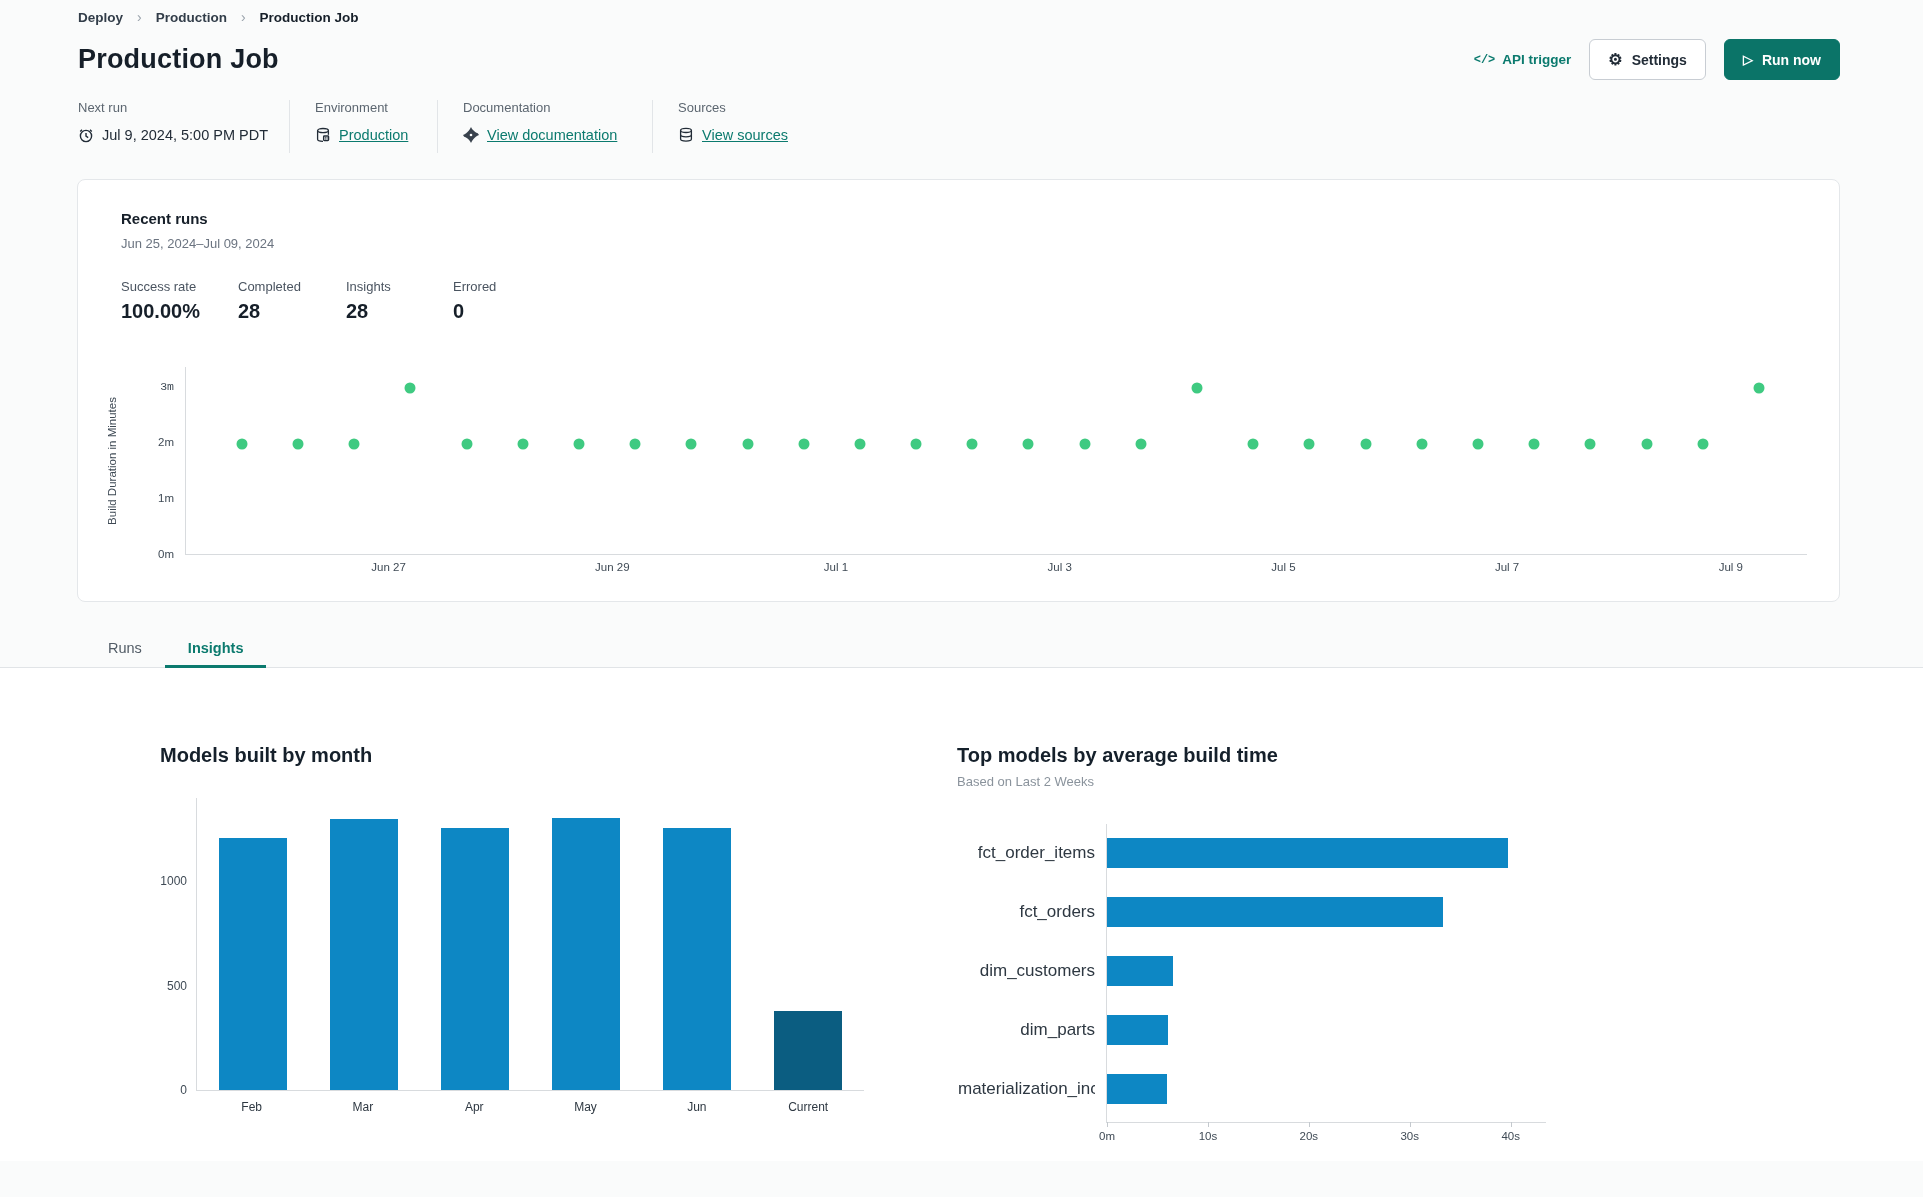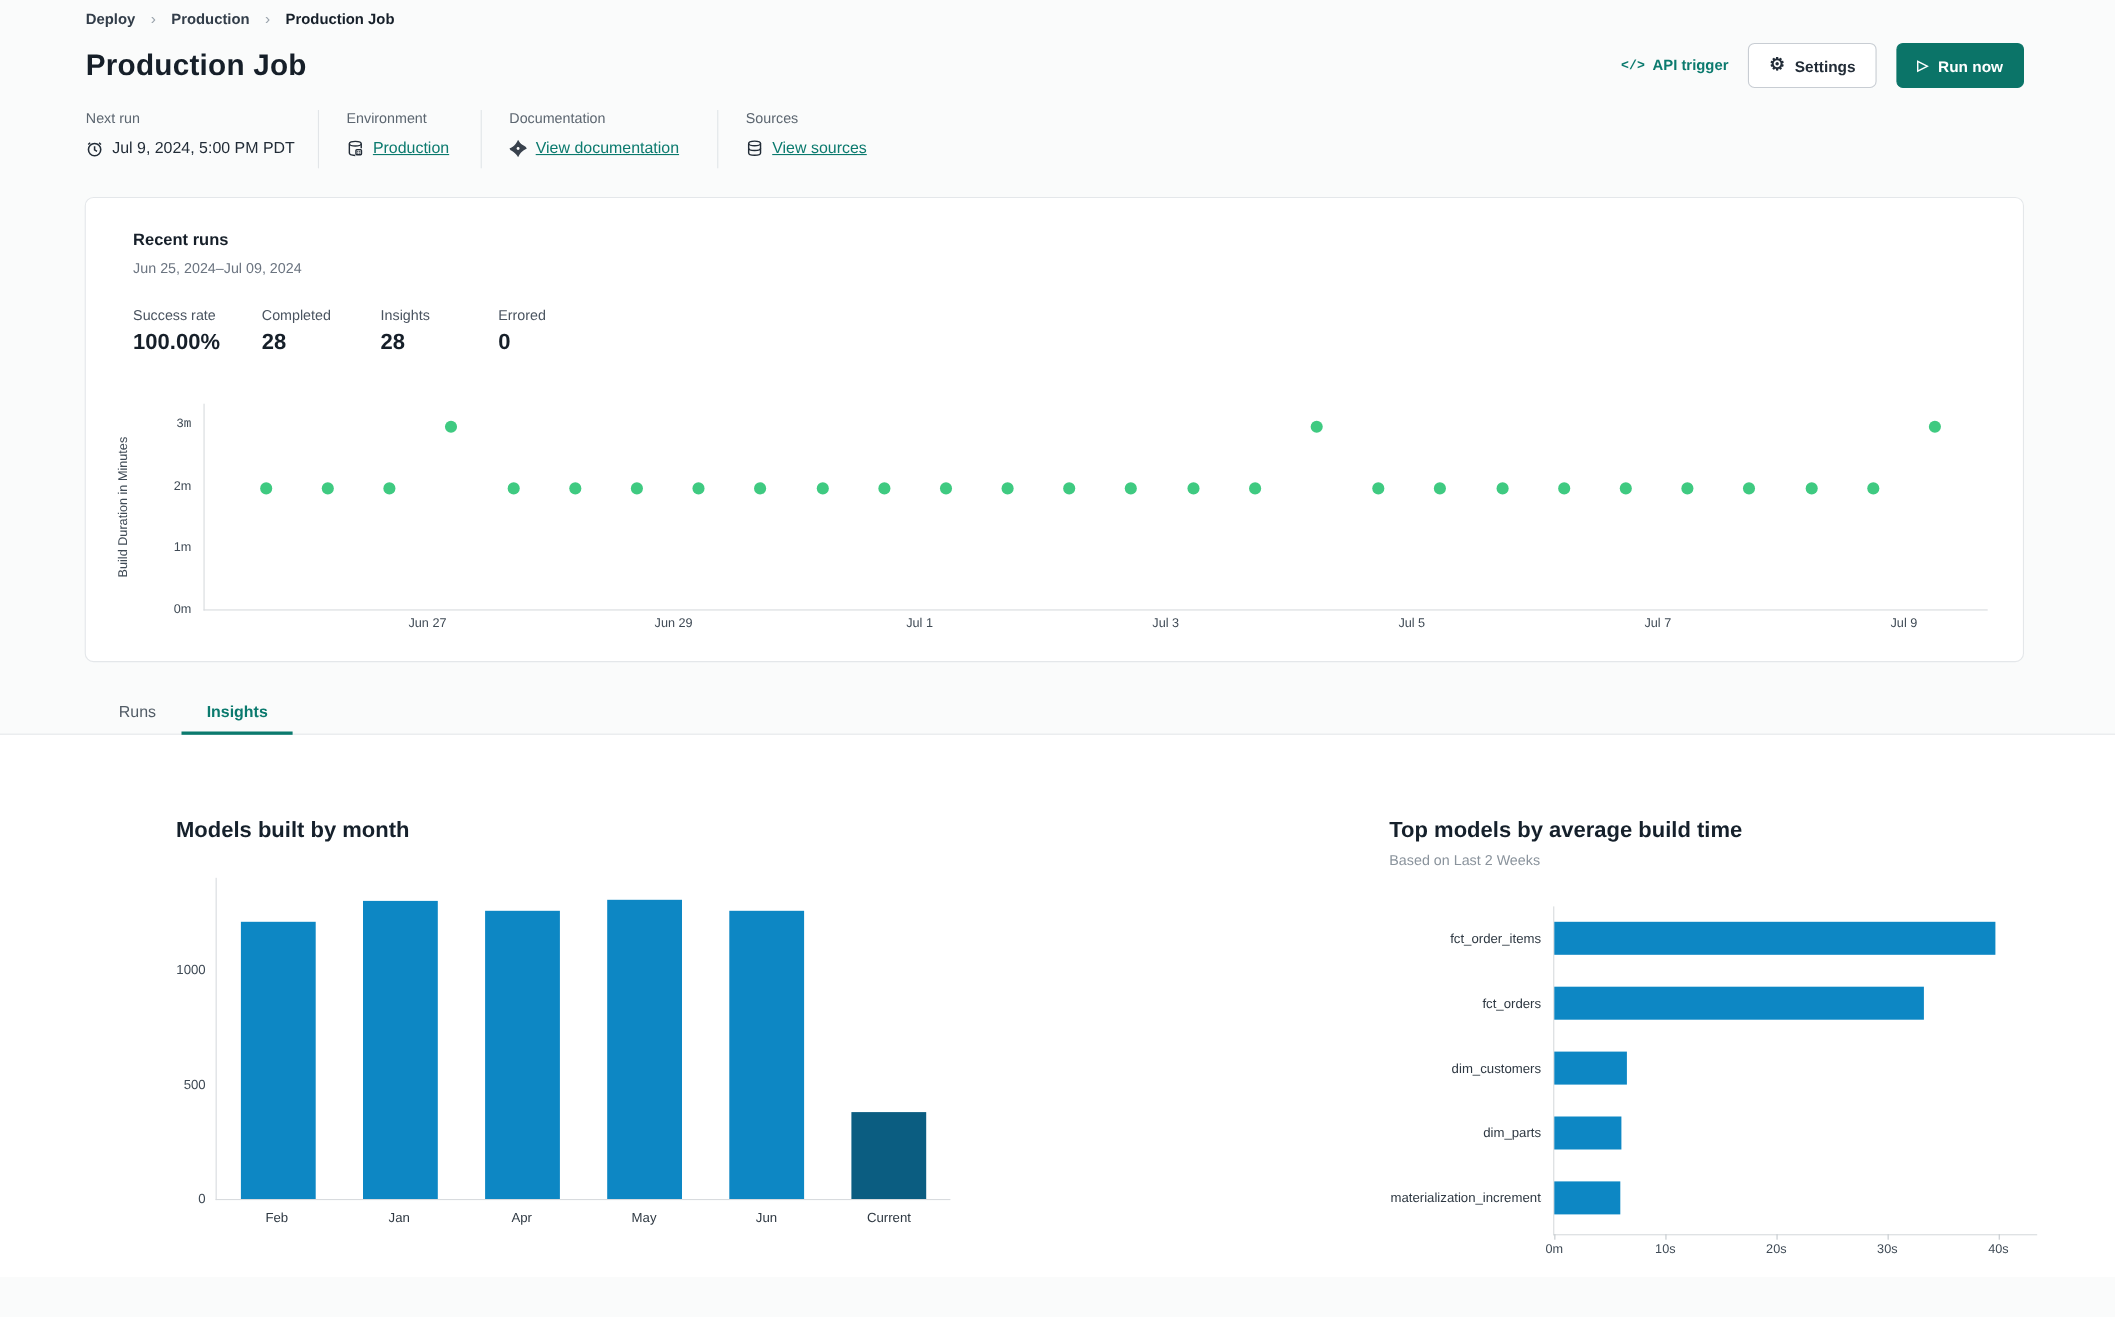--- a/index.html
+++ b/index.html
@@ -62,41 +62,41 @@
   .dot { position:absolute; width:11px; height:11px; border-radius:50%; transform:translate(-50%,-50%); cursor:pointer; }
 
   
   .tabbar { display:flex; margin-top:28px; border-bottom:1px solid #e1e4e7; padding-left:85px; }
   .tab { padding:10px 23px 11px 23px; font-size:14.5px; color:#525c66; cursor:pointer; position:relative; }
   .tab.active { color:#0b7a6e; font-weight:700; }
   .tab.active::after { content:""; position:absolute; left:0; right:0; bottom:-1px; height:3px; background:#0b7a6e; }
 
   
   .insights { background:#ffffff; width:1923px; height:493px; }
-  .charts-row { display:flex; padding:76px 0 0 160px; gap:52px;justify-content:space-between; }
+  .charts-row { display:flex; padding:76px 0 0 160px; gap:52px; }
   .chart-block-left { width:745px; }
   .chart-block-right { width:660px; }
   .chart-title { font-size:20px; font-weight:700; color:#15202b; }
   .chart-subtitle { font-size:13px; color:#8a939c; margin-top:7px; }
 
   
   .vbar-plot { position:relative; margin:31px 0 0 36px; width:668px; height:293px;
     border-left:1px solid #d8dbde; border-bottom:1px solid #d8dbde;
     display:flex; align-items:flex-end; }
   .bar-slot { width:111.3px; display:flex; justify-content:center; align-items:flex-end; height:100%; }
   .vbar { width:68px; }
   .vb-ytick { position:absolute; left:-10px; transform:translate(-100%,-50%); font-size:12px; color:#3f4a55; }
   .vbar-labels { display:flex; margin-left:36px; width:668px; }
   .vbar-xlabel { width:111.3px; text-align:center; font-size:12px; color:#2e3842; margin-top:9px; }
 
   
   .hbar-plot { position:relative; margin:35px 0 0 149px; width:440px; height:299px;
     border-left:1px solid #d8dbde; border-bottom:1px solid #d8dbde; }
   .hbar-row-bar { position:absolute; height:30px; left:0; }
-  .hbar-label { position:absolute; left:-149px; width:137px; text-align:right; font-size:12px; color:#2e3842; height:30px; line-height:30px;
+  .hbar-label { position:absolute; left:-149px; width:137px; text-align:right; font-size:17px; color:#2e3842; height:30px; line-height:30px;
     white-space:nowrap; overflow:hidden; }
   .hb-xtick { position:absolute; top:100%; margin-top:8px; transform:translateX(-50%); font-size:11.5px; color:#3f4a55; }
   .hb-tickmark { position:absolute; top:100%; width:1px; height:5px; background:#c4c9ce; }
 </style>
 </head>
 <body>
 
 <div class="page">
 
   <div class="breadcrumb">
@@ -276,21 +276,21 @@
             </div>
             <div class="bar-slot">
               <div class="vbar" style="height: 89.6429%; background: rgb(13, 135, 196);"></div>
             </div>
             <div class="bar-slot">
               <div class="vbar" style="height: 27.1429%; background: rgb(11, 93, 129);"></div>
             </div>
           </div>
         <div class="vbar-labels">
             <div class="vbar-xlabel">Feb</div>
-            <div class="vbar-xlabel">Jan</div>
+            <div class="vbar-xlabel">Mar</div>
             <div class="vbar-xlabel">Apr</div>
             <div class="vbar-xlabel">May</div>
             <div class="vbar-xlabel">Jun</div>
             <div class="vbar-xlabel">Current</div>
           </div>
       </div>
 
       <div class="chart-block-right">
         <div class="chart-title">Top models by average build time</div>
         <div class="chart-subtitle">Based on Last 2 Weeks</div>

